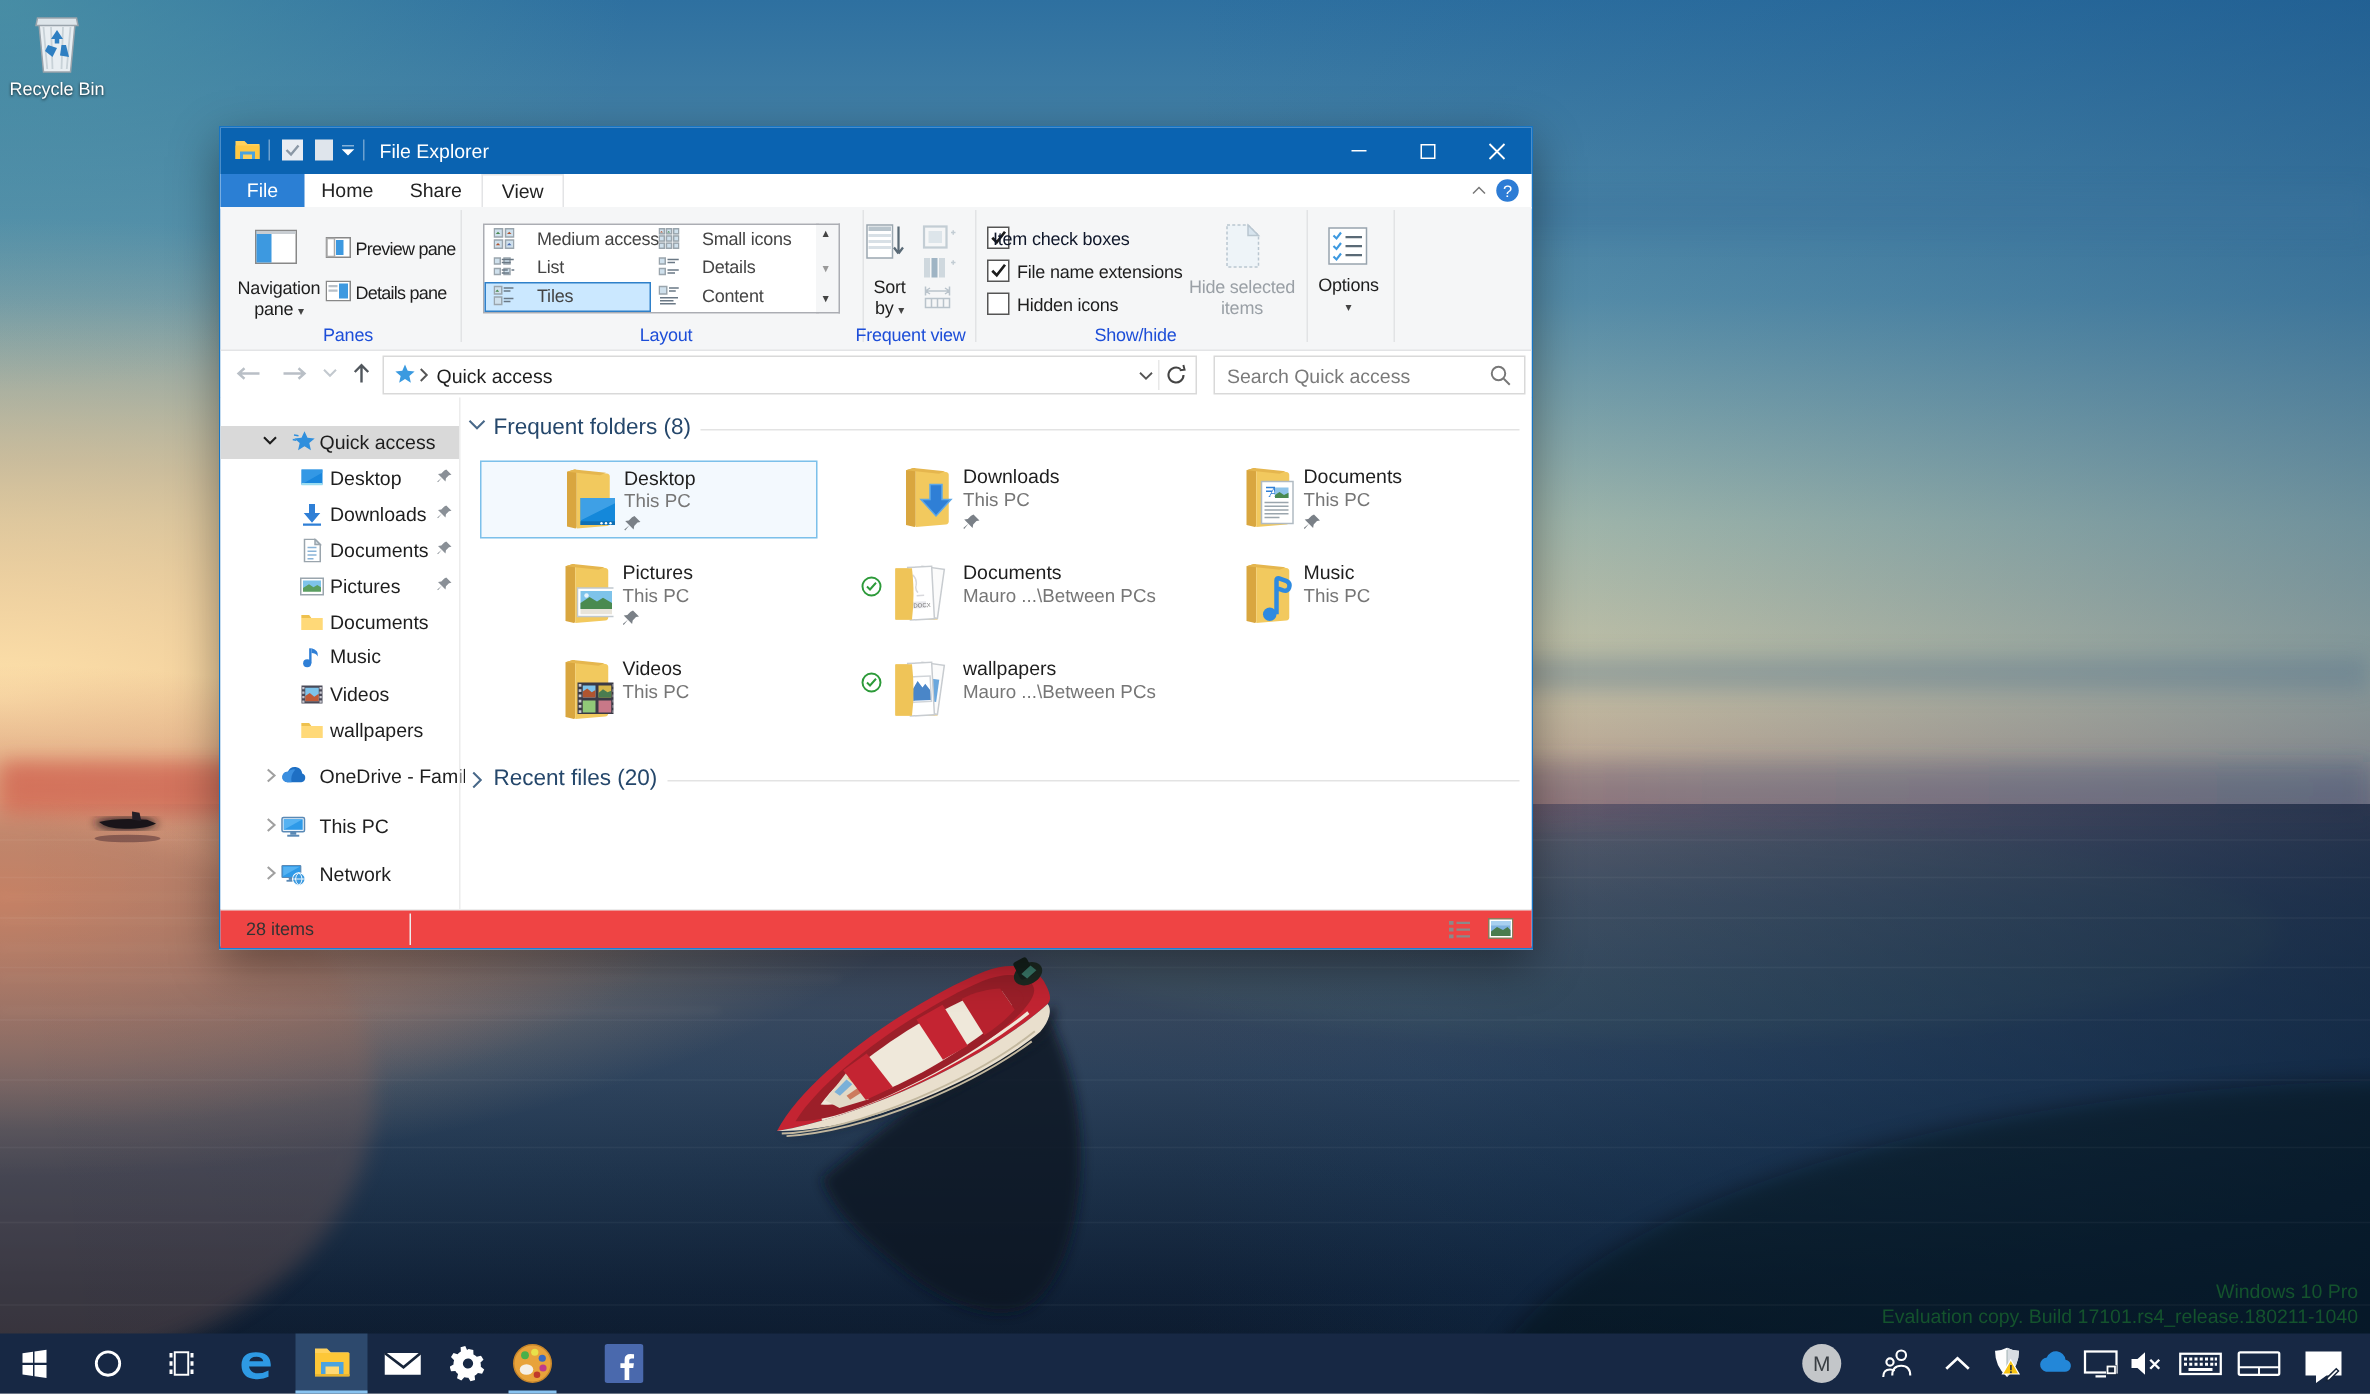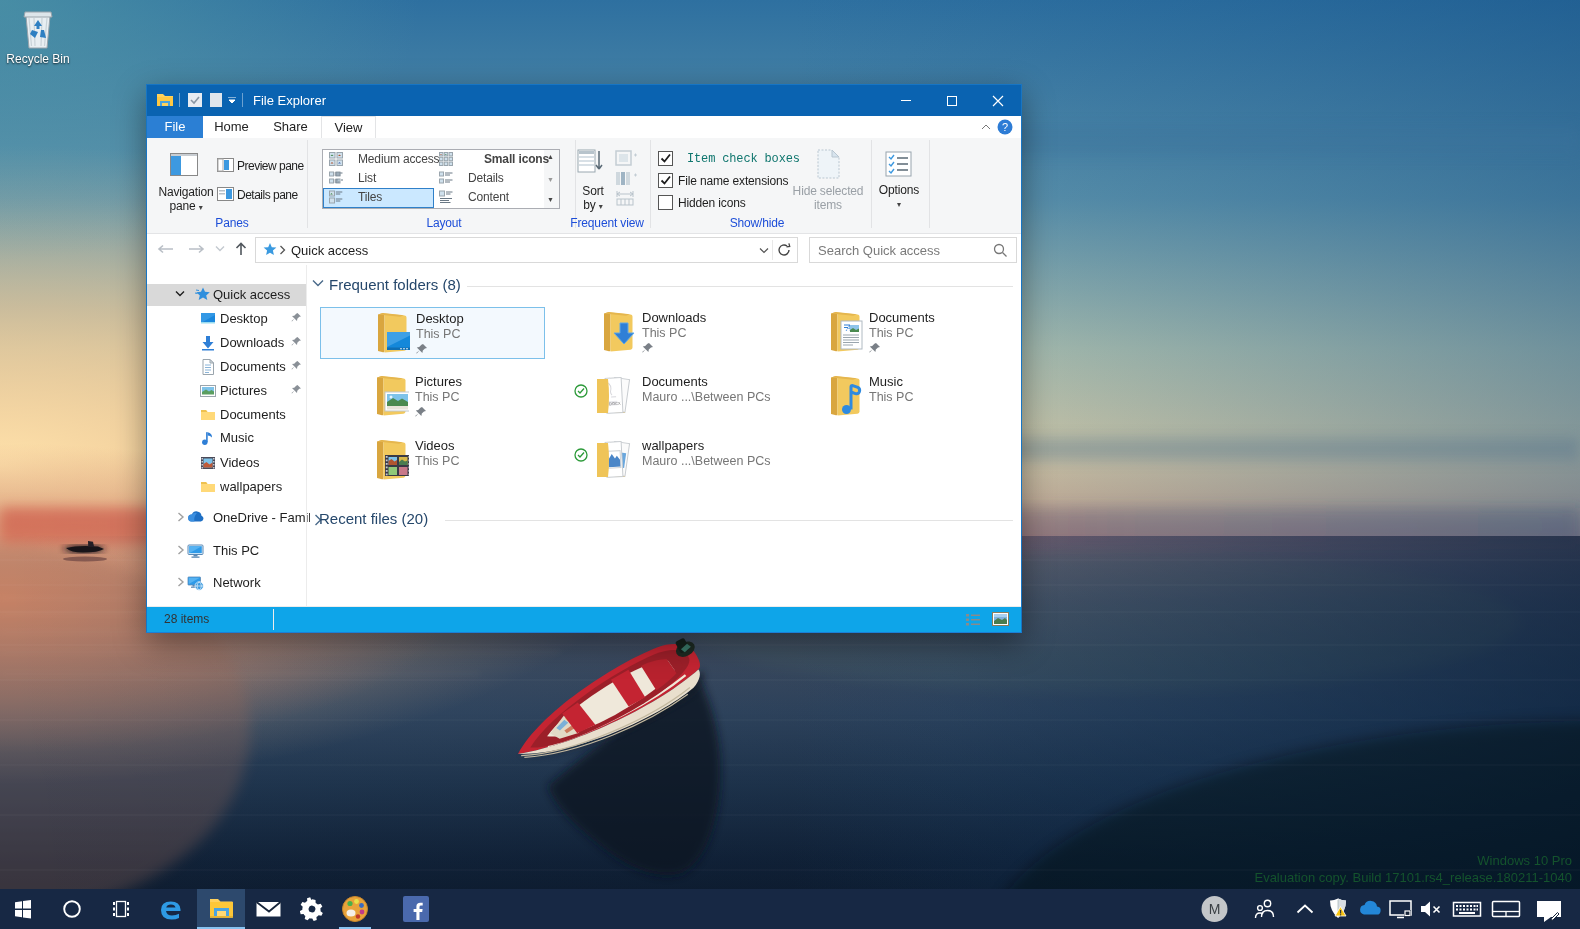--- a/index.html
+++ b/index.html
@@ -26,21 +26,21 @@
 .srow .ic{position:absolute;left:53px;top:3px;}
 .srow .chev{position:absolute;left:28px;top:4px;}
 .srow .pin{position:absolute;left:144px;top:4px;}
 #content{position:absolute;left:160px;top:0;width:714px;height:100%;}
 .secthead{position:absolute;font-size:15px;color:#25476b;}
 .sectline{position:absolute;height:1px;background:#e3e3e3;}
 .tile{position:absolute;width:223px;height:50px;}
 .tile .tname{position:absolute;left:95px;top:3px;font-size:13px;color:#1e1e1e;white-space:nowrap;}
 .tile .tsub{position:absolute;left:95px;top:19px;font-size:12.5px;color:#767676;white-space:nowrap;}
 .tile.sel{border:1px solid #7cc0ea;background:#f3f9fe;}
-#statusbar{position:absolute;left:0;top:521px;width:100%;height:25px;background:#0ea5e9;border-top:1px solid #ececec;}
+#statusbar{position:absolute;left:0;top:521px;width:100%;height:25px;background:#ef4444;border-top:1px solid #ececec;}
 #statusbar .cnt{position:absolute;left:17px;top:5px;font-size:12px;color:#333;}
 #taskbar{position:absolute;left:0;top:889px;width:1580px;height:40px;background:#172844;}
 .tbico{position:absolute;top:0;height:40px;}
 #evaltext{position:absolute;right:8px;top:852px;text-align:right;color:#14532d;font-size:13px;line-height:17px;}
 #rbin{position:absolute;left:0px;top:8px;width:76px;text-align:center;}
 #rbin .lbl{color:#fff;font-size:12px;text-shadow:0 1px 2px rgba(0,0,0,.8);margin-top:2px;white-space:nowrap;}
 .cb{position:absolute;width:13px;height:13px;border:1px solid #555;background:#fff;}
 </style></head>
 <body>
 <svg id="wall" width="1580" height="929">
@@ -277,21 +277,21 @@
           <rect x=".5" y="5.3" width="3.4" height="3.4"></rect>
           <rect x="5.3" y="5.3" width="3.4" height="3.4"></rect>
           <rect x="10.1" y="5.3" width="3.4" height="3.4"></rect>
           <rect x=".5" y="10.1" width="3.4" height="3.4"></rect>
           <rect x="5.3" y="10.1" width="3.4" height="3.4"></rect>
           <rect x="10.1" y="10.1" width="3.4" height="3.4"></rect>
         </g>
         <path d="M1 3 l1 -1 l1 1z" fill="#b05530"></path>
         <path d="M5.8 3 l1 -1 l1 1z" fill="#4a8a50"></path>
       </svg>
-    <div class="abs lay" style="left:337px;top:14px;font-weight:bold;">Small icons</div>
+    <div class="abs lay" style="left:321px;top:14px;">Small icons</div>
     <svg class="abs" style="left:292px;top:33px" width="14" height="14" viewBox="0 0 14 14">
         <g stroke="#9aa5ad" fill="#cfe0ec">
           <rect x=".5" y="1" width="4" height="4"></rect>
           <rect x=".5" y="8" width="4" height="4"></rect>
         </g>
         <path d="M6 2 h7.5 M6 4 h5 M6 9 h7.5 M6 11 h5" stroke="#6a7885" stroke-width="1"></path>
       </svg>
     <div class="abs lay" style="left:321px;top:33px;">Details</div>
     <svg class="abs" style="left:292px;top:52px" width="14" height="14" viewBox="0 0 14 14">
         <g stroke="#9aa5ad" fill="#cfe0ec">
@@ -337,21 +337,21 @@
         <path d="M2 1 v6 M18 1 v6 M2 4 h16 M2 4 l3 -2 M2 4 l3 2 M18 4 l-3 -2 M18 4 l-3 2" stroke="#b9c3cb" fill="none"></path>
         <rect x="2" y="9" width="16" height="6" fill="none" stroke="#b9c3cb"></rect>
         <path d="M6 9 v6 M10 9 v6 M14 9 v6" stroke="#b9c3cb"></path>
       </svg>
     <div class="glabel" style="left:415px;width:90px;">Frequent view</div>
     <div class="gsep" style="left:503px"></div>
 
     <div class="cb" style="left:511px;top:13px;"><svg width="13" height="13">
           <path d="M2.5 6.5 l3 3 l5.5 -7" stroke="#1e1e1e" stroke-width="1.8" fill="none"></path>
         </svg></div>
-    <div class="abs" style="left:540px;top:14px;color:#0f766e;font-family:Liberation Mono, monospace;">Item check boxes</div>
+    <div class="abs" style="left:515px;top:14px;color:#0f172a;">Item check boxes</div>
     <div class="cb" style="left:511px;top:35px;"><svg width="13" height="13">
           <path d="M2.5 6.5 l3 3 l5.5 -7" stroke="#1e1e1e" stroke-width="1.8" fill="none"></path>
         </svg></div>
     <div class="abs" style="left:531px;top:36px;color:#1e1e1e;">File name extensions</div>
     <div class="cb" style="left:511px;top:57px;"></div>
     <div class="abs" style="left:531px;top:58px;color:#1e1e1e;">Hidden icons</div>
     <svg class="abs" style="left:668px;top:11px" width="26" height="30" viewBox="0 0 26 30">
         <path d="M3 1 h14 l7 7 v21 h-21z" fill="#eef4f8" stroke="#b9c6d0" stroke-dasharray="2 1.5"></path>
         <path d="M17 1 l7 7 h-7z" fill="#d7e4ee" stroke="#b9c6d0"></path>
       </svg>
@@ -698,21 +698,21 @@
             <path d="M2 4 L13 4 L13 38 L2 38 Z" fill="#f3ca5f"></path>
             <path d="M13 4 q2 17 0 34 L2 38 L2 4 Z" fill="#efc458"></path>
           </svg>
         <div class="tname">wallpapers</div>
           <div class="tsub">Mauro ...\Between PCs</div>
       </div>
 
       <svg class="abs" style="left:7px;top:249px" width="9" height="12">
           <path d="M1.5 1 l5 5 l-5 5" stroke="#4a6a8a" stroke-width="1.4" fill="none"></path>
         </svg>
-      <div class="secthead" style="left:12px;top:245px;">Recent files (20)</div>
+      <div class="secthead" style="left:22px;top:245px;">Recent files (20)</div>
       <div class="sectline" style="left:138px;top:255px;width:568px;"></div>
     </div>
   </div>
   <div id="statusbar">
     <div class="cnt">28 items</div>
     <div class="abs" style="left:126px;top:2px;width:1px;height:21px;background:#ececec;"></div>
     <svg class="abs" style="right:40px;top:6px" width="16" height="13" viewBox="0 0 16 13">
         <rect x="1" y="1" width="3" height="2.5" fill="#8a8a8a"></rect>
         <rect x="6" y="1.5" width="9" height="1.5" fill="#8a8a8a"></rect>
         <rect x="1" y="5.5" width="3" height="2.5" fill="#8a8a8a"></rect>

